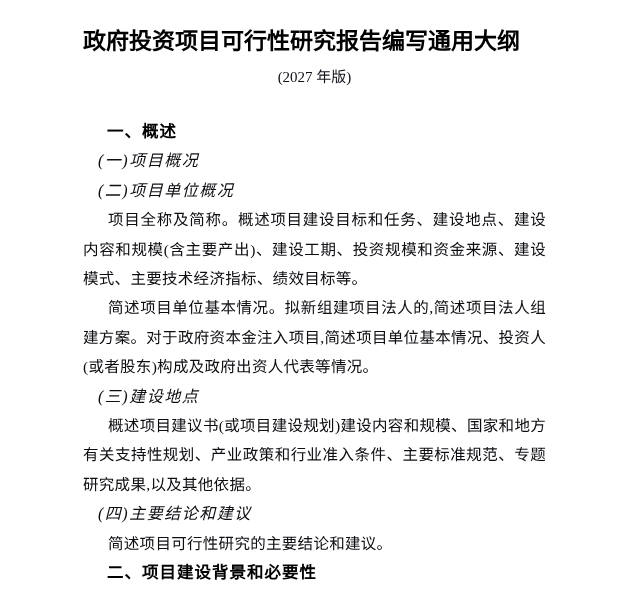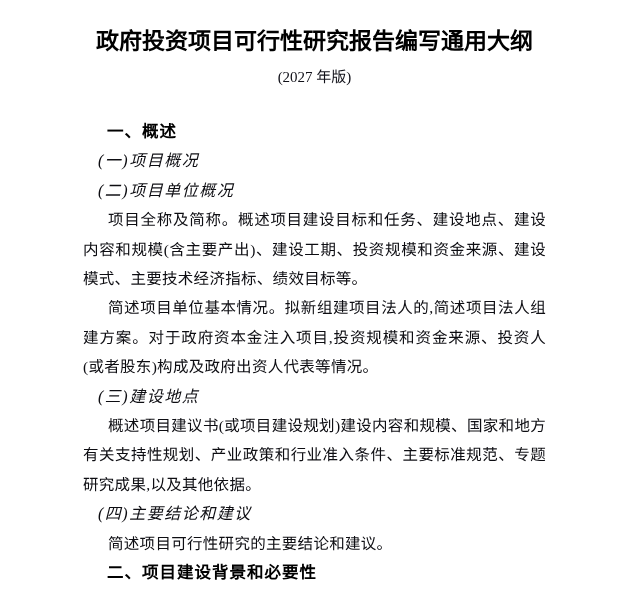--- a/index.html
+++ b/index.html
@@ -14,21 +14,20 @@
     background: #ffffff;
     overflow: hidden;
     font-family: "Liberation Serif", "DejaVu Serif", serif;
     color: #0d0d12;
   }
   .doc-title {
     position: absolute;
     top: 26px;
     left: 83px;
     width: 463px;
-    text-align: center;
     font-family: "Liberation Serif", "DejaVu Serif", serif;
     font-weight: 700;
     font-size: 23px;
     line-height: 32px;
     color: #000000;
     letter-spacing: 0px;
     white-space: nowrap;
   }
   .doc-subtitle {
     position: absolute;
@@ -79,20 +78,20 @@
 <body>
 
 <div class="page">
   <div class="doc-title">政府投资项目可行性研究报告编写通用大纲</div>
   <div class="doc-subtitle">(2027 年版)</div>
   <div class="doc-body">
       <div class="sec heading1">一、概述</div>
       <div class="sec heading2">(一)项目概况</div>
       <div class="sec heading2">(二)项目单位概况</div>
       <div class="sec paragraph">项目全称及简称。概述项目建设目标和任务、建设地点、建设内容和规模(含主要产出)、建设工期、投资规模和资金来源、建设模式、主要技术经济指标、绩效目标等。</div>
-      <div class="sec paragraph">简述项目单位基本情况。拟新组建项目法人的,简述项目法人组建方案。对于政府资本金注入项目,投资规模和资金来源、投资人(或者股东)构成及政府出资人代表等情况。</div>
+      <div class="sec paragraph">简述项目单位基本情况。拟新组建项目法人的,简述项目法人组建方案。对于政府资本金注入项目,简述项目单位基本情况、投资人(或者股东)构成及政府出资人代表等情况。</div>
       <div class="sec heading2">(三)建设地点</div>
       <div class="sec paragraph">概述项目建议书(或项目建设规划)建设内容和规模、国家和地方有关支持性规划、产业政策和行业准入条件、主要标准规范、专题研究成果,以及其他依据。</div>
       <div class="sec heading2">(四)主要结论和建议</div>
       <div class="sec paragraph">简述项目可行性研究的主要结论和建议。</div>
       <div class="sec heading1">二、项目建设背景和必要性</div>
     </div>
 </div>
 
 </body></html>

